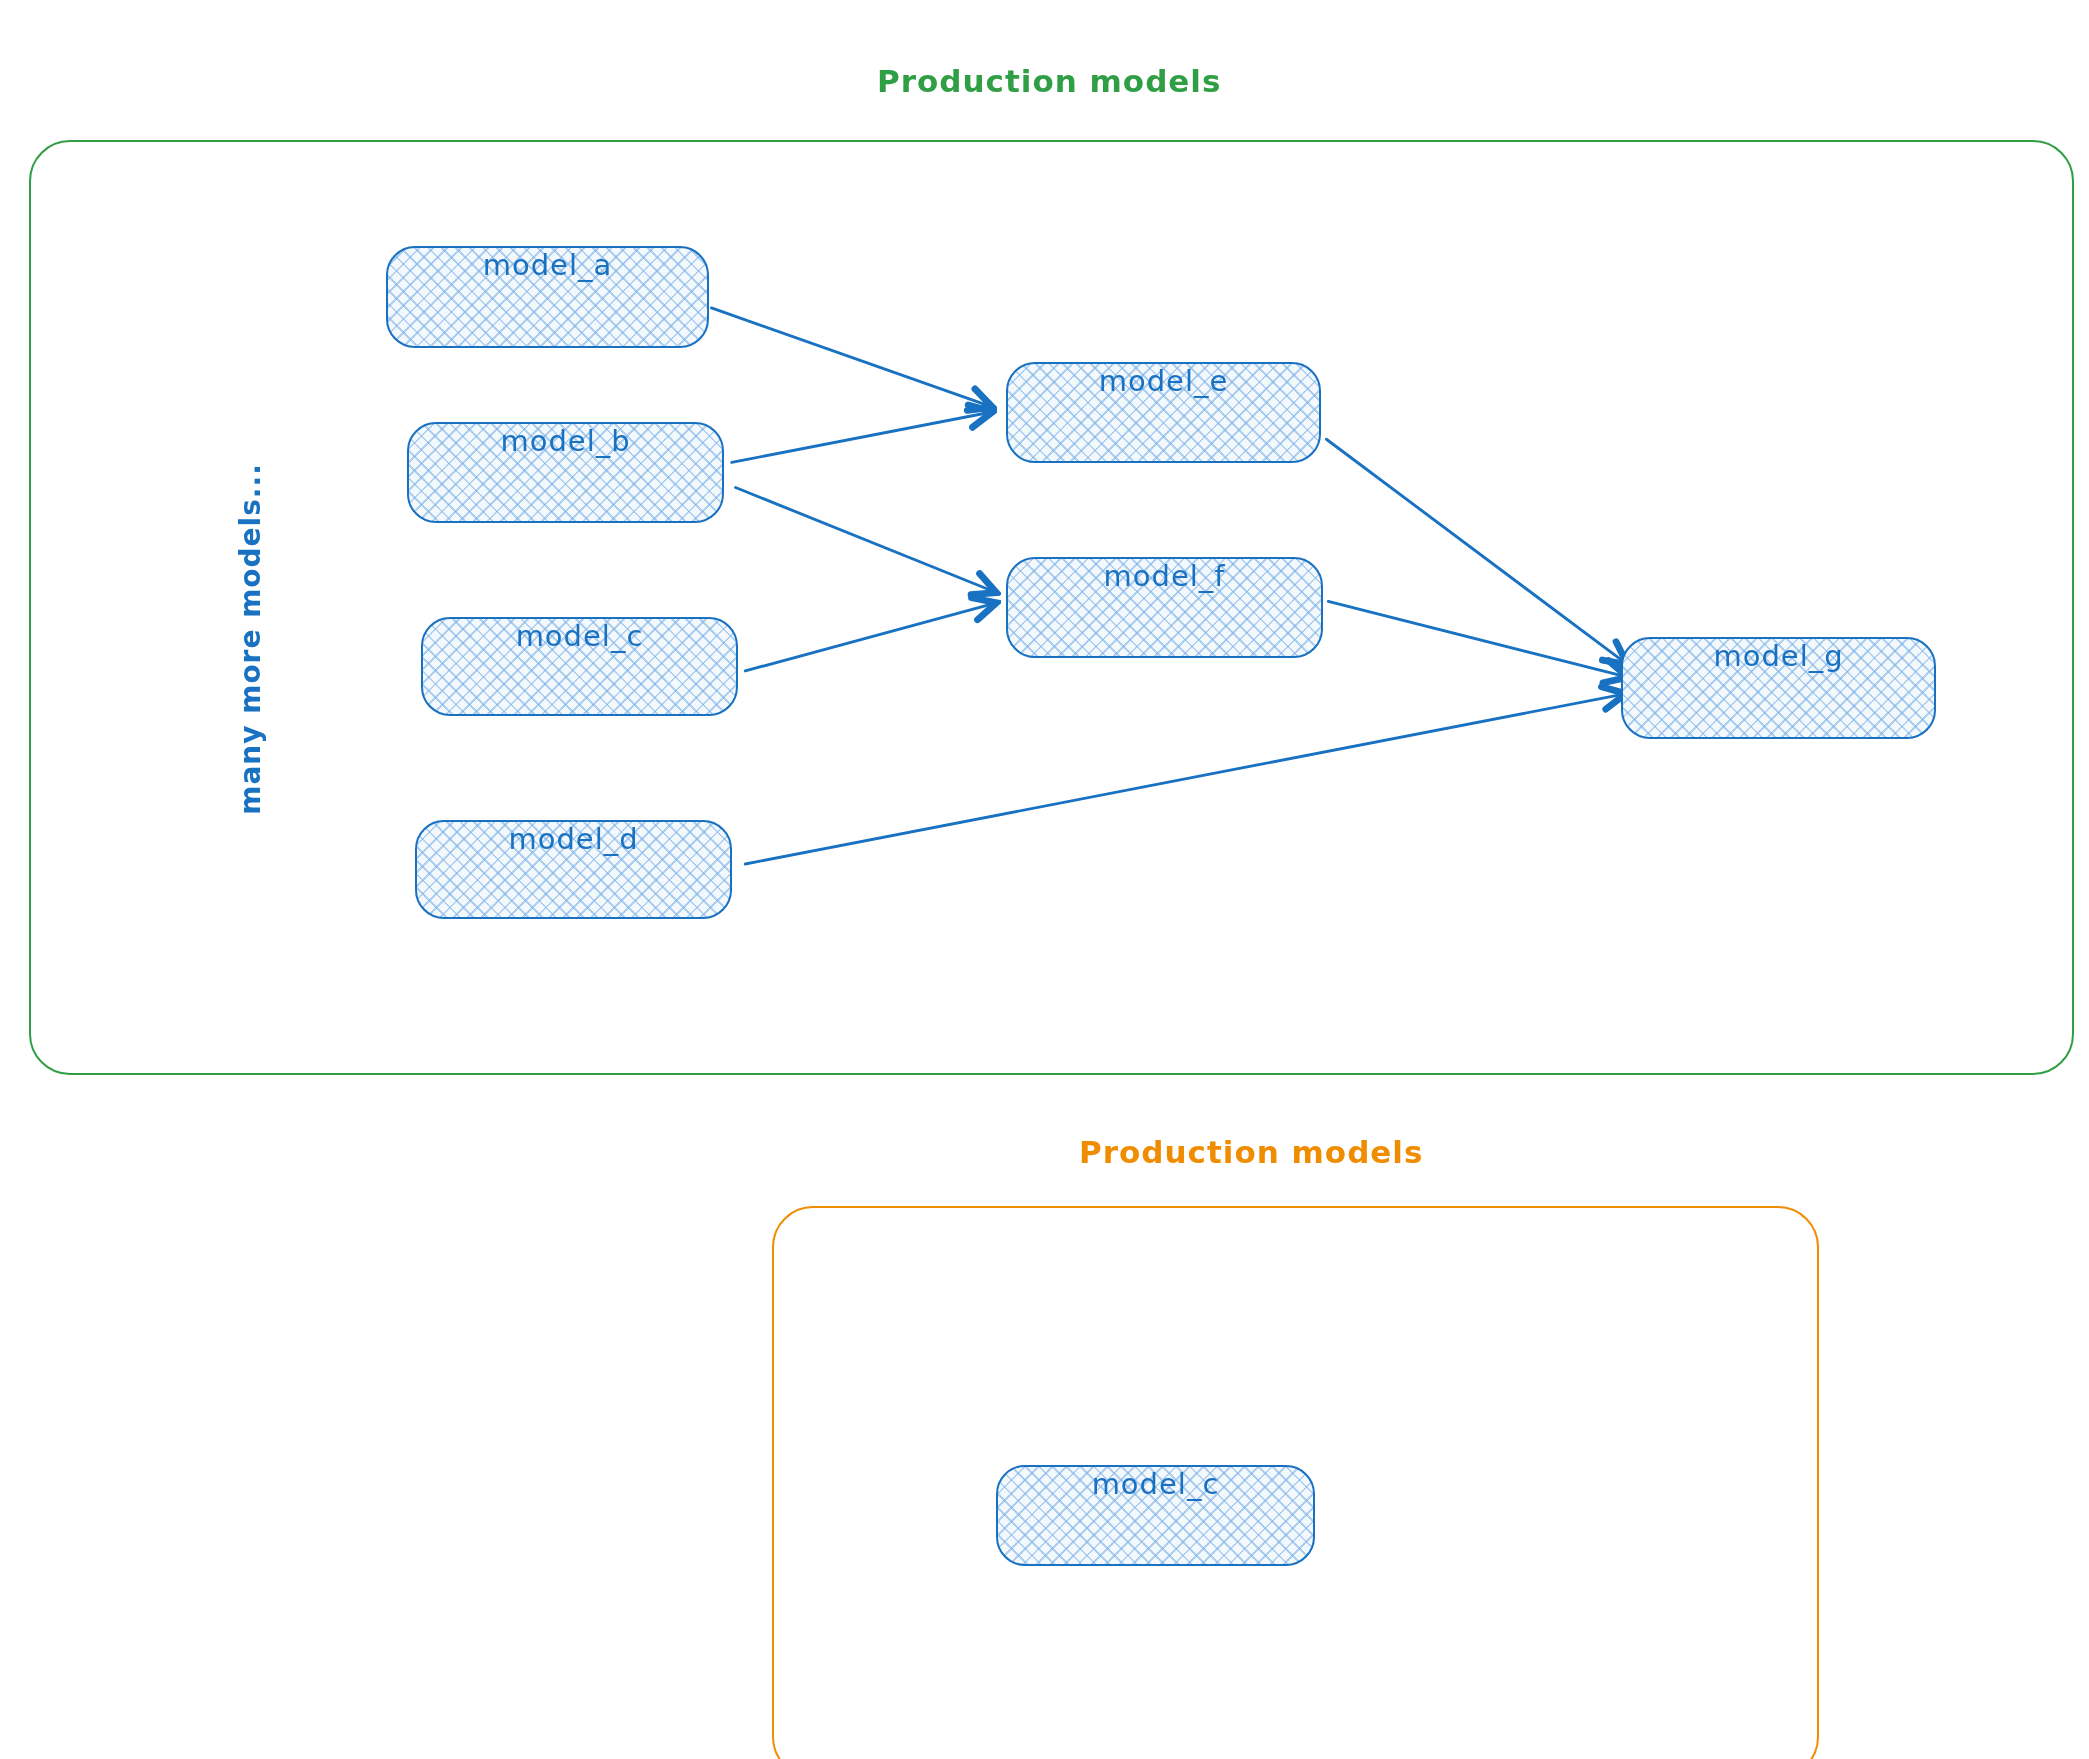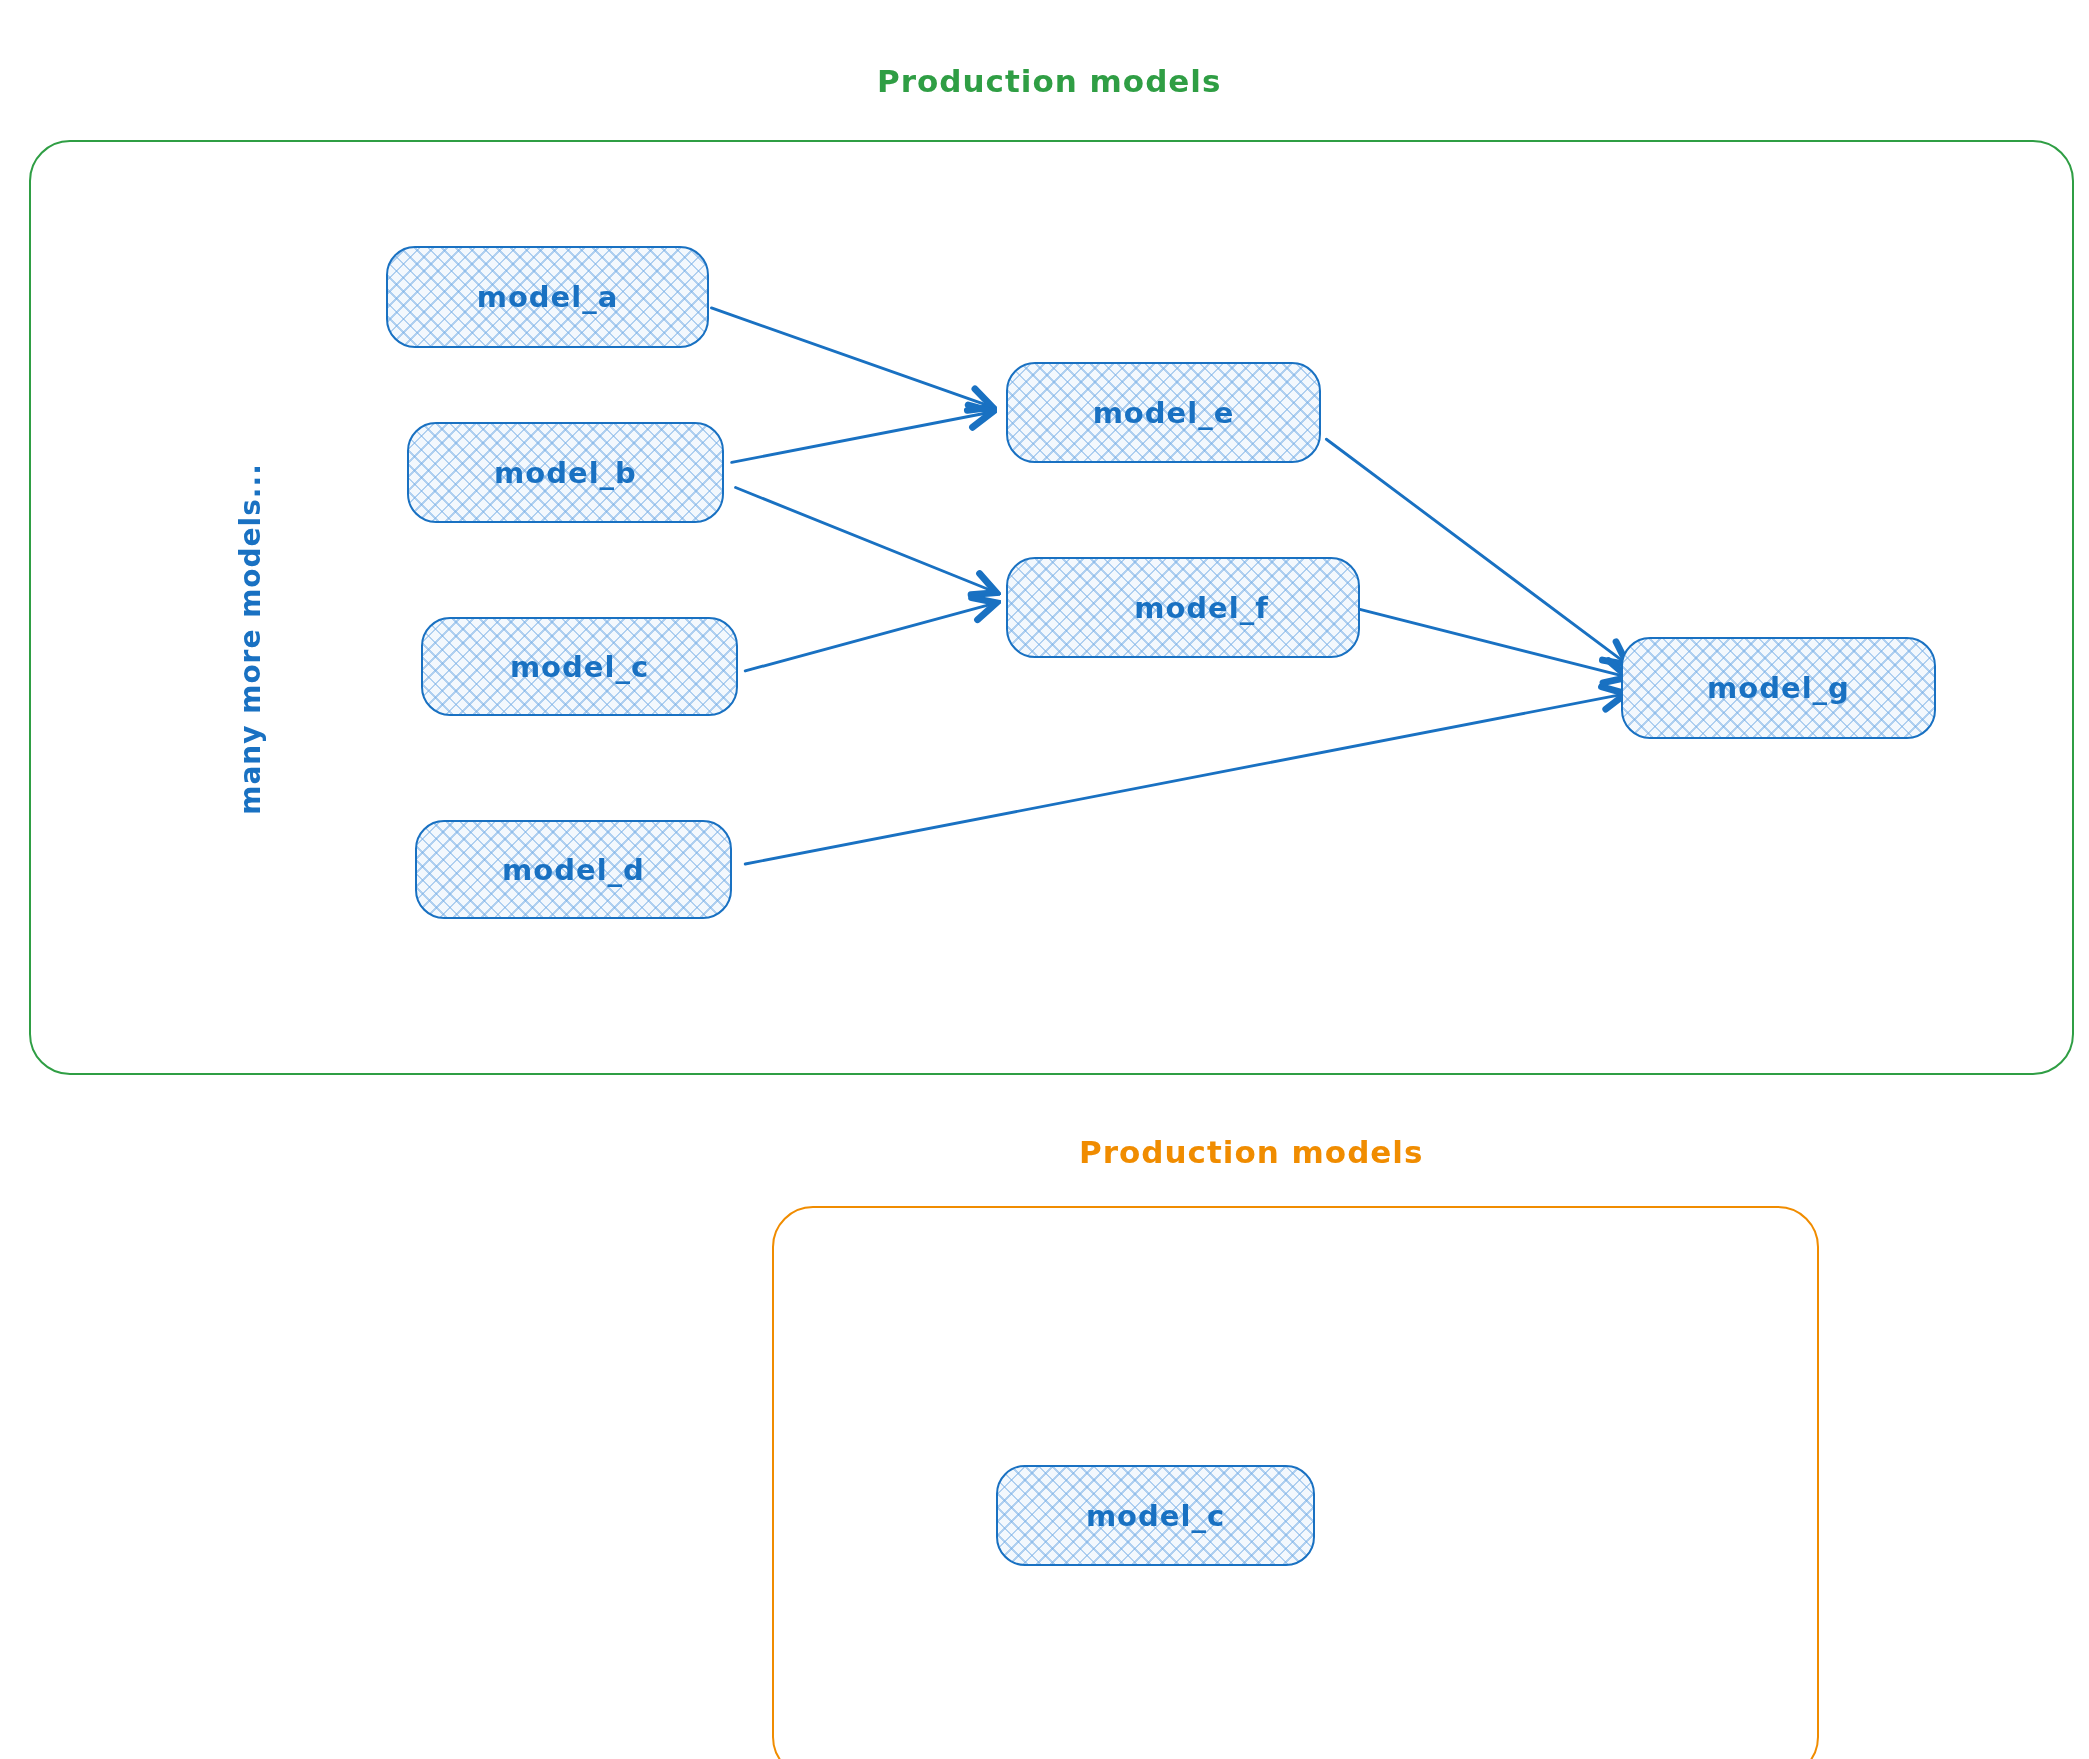--- a/index.html
+++ b/index.html
@@ -25,25 +25,25 @@
     letter-spacing:1px;
     font-weight:600;
     white-space:nowrap;
   }
   .group-title.production{ color:#2f9e44; }
   .group-title.development{ color:#f08c00; }
   .node{
     position:absolute;
     border:2.9px solid #1971c2;
     border-radius:29px;
-    display:flex;align-items:center;justify-content:center;
+    display:flex;justify-content:center;
     color:#1971c2;
     font-size:29px;
     letter-spacing:1px;
-    font-weight:700;
+    font-weight:400;
     background-color:#f3f8fd;
     background-image:
       repeating-linear-gradient(45deg,  rgba(120,175,230,0.55) 0 1.9px, transparent 1.9px 9.7px),
       repeating-linear-gradient(-45deg, rgba(120,175,230,0.55) 0 1.9px, transparent 1.9px 9.7px);
   }
   .side-note{
     position:absolute;
     color:#1971c2;
     font-size:28px;
     letter-spacing:1px;
@@ -101,21 +101,21 @@
   </div>
 
   <div class="node" style="left:1006px;top:336px;width:311px;height:97px;">
     <span>model_e</span>
   </div>
 
   <div class="node" style="left:415px;top:794px;width:313px;height:95px;">
     <span>model_d</span>
   </div>
 
-  <div class="node" style="left:1006px;top:531px;width:313px;height:97px;padding-left:37px;">
+  <div class="node" style="left:1006px;top:531px;width:313px;height:97px;">
     <span>model_f</span>
   </div>
 
   <div class="node" style="left:1621px;top:611px;width:311px;height:98px;">
     <span>model_g</span>
   </div>
 
   <div class="group-title development" style="left:1079px;top:1108px;">Production models</div>
 
   <div class="group-box development" style="left:772px;top:1180px;width:1043px;height:568px;"></div>

